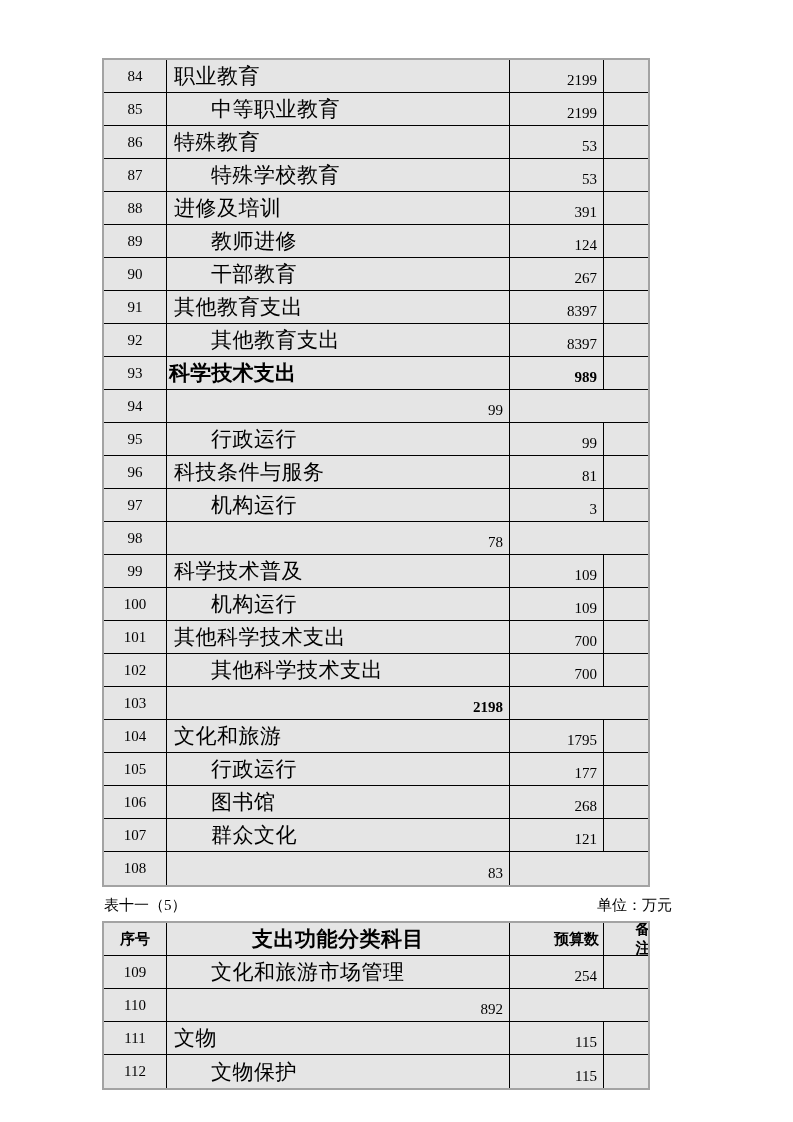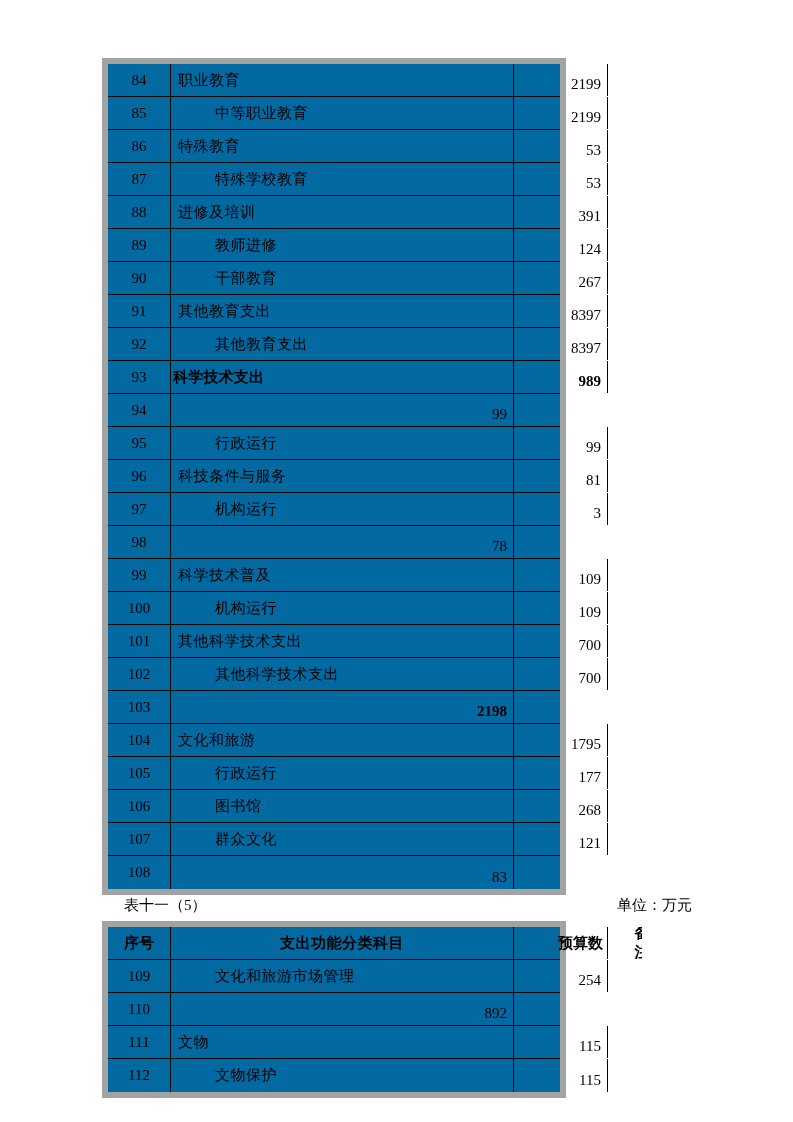--- a/index.html
+++ b/index.html
@@ -5,23 +5,23 @@
   * { margin:0; padding:0; box-sizing:border-box; }
   html,body { background:#fff; }
   body {
     width:793px; height:1122px; position:relative;
     font-family:"Liberation Serif","DejaVu Serif",serif;
     color:#000;
   }
   .page { position:absolute; inset:0; background:#ffffff; }
 
   .budget-table {
-    position:absolute; left:102px; width:464px;
-    border:6px solid #a3a3a3;
-    background:#0369a1;
+    position:absolute; left:102px; width:548px;
+    border:2px solid #a3a3a3;
+    background:#e5e5e5;
   }
   .t1 { top:58px; }
   .t2 { top:921px; }
 
   .row {
     display:grid;
     grid-template-columns:62px 343px 94px 1fr;
     height:33px;
     border-bottom:1.5px solid #000;
   }
@@ -29,39 +29,38 @@
 
   .cell { border-left:1.5px solid #000; position:relative; overflow:hidden; }
   .cell:first-child { border-left:none; }
 
   .c-num {
     display:flex; align-items:center; justify-content:center;
     font-size:15px;
   }
   .c-label {
     display:flex; align-items:center;
-    font-size:15px; letter-spacing:0.5px;
+    font-size:21px; letter-spacing:0.5px;
     padding-left:6px;
   }
   .c-label.lvl0 { padding-left:2px; }
   .c-label.lvl1 { padding-left:7px; }
   .c-label.lvl2 { padding-left:44px; }
   .c-val {
     display:flex; align-items:flex-end; justify-content:flex-end;
     font-size:15px;
     padding:0 6px 3px 0;
   }
   .row.b .c-label, .row.b .c-val { font-weight:bold; }
   .row.b .c-label { letter-spacing:0.2px; }
 
   .caption-line {
     position:absolute; left:104px; width:584px; top:894px; height:22px;
     display:flex; justify-content:space-between; align-items:center;
     font-size:15px;
-    margin-left:20px;
   }
   .caption-line .unit { padding-right:16px; }
 
   .hrow {
     font-weight:bold;
   }
   .hrow .c-num, .hrow .c-label { justify-content:center; padding-left:0; }
   .hrow .c-val { align-items:center; padding-bottom:0; padding-right:4px; }
   .hrow .c-note { display:flex; align-items:center; justify-content:center; font-size:15px; font-weight:bold;padding-left:34px; }
 </style>

